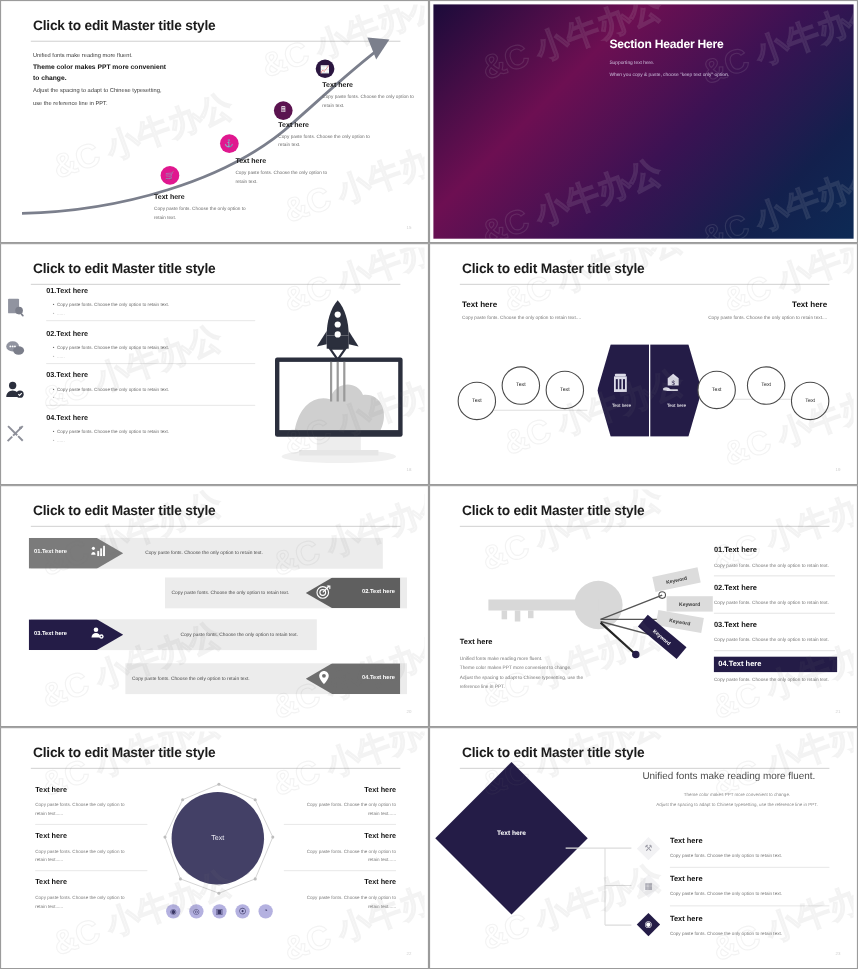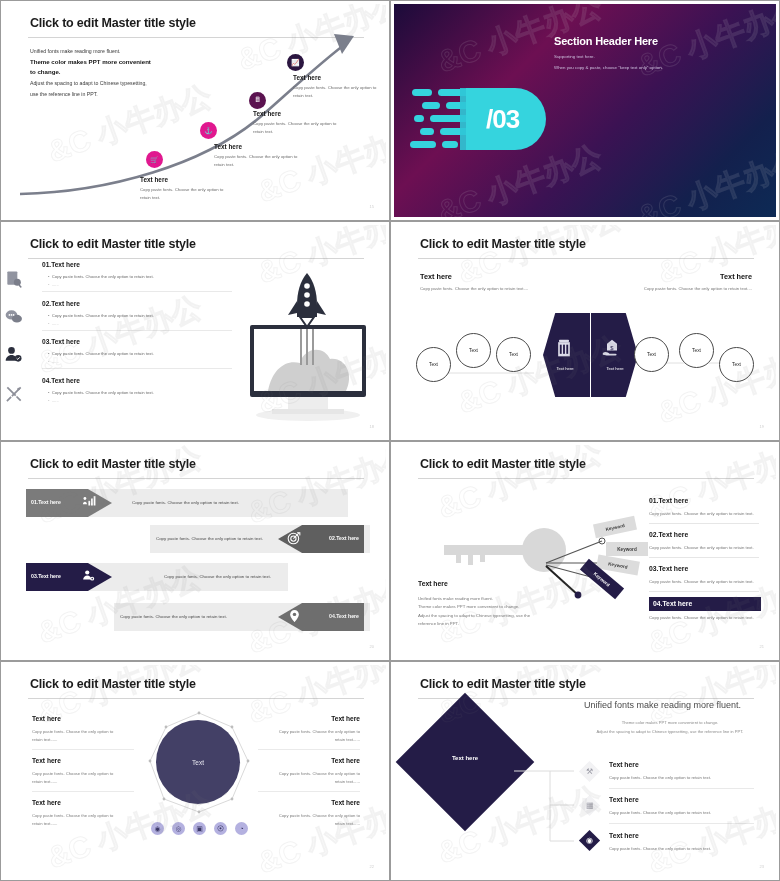--- a/index.html
+++ b/index.html
@@ -190,35 +190,20 @@
       <div class="wm">
         <span style="left:230px; top:8px;">&amp;C 小牛办公</span>
         <span style="left:40px; top:100px;">&amp;C 小牛办公</span>
         <span style="left:250px; top:140px;">&amp;C 小牛办公</span>
       </div>
     </div>
   </div>
 
   <div class="slide">
     <div class="slide-inner s2">
-      <div class="shape">
-        <div class="dash" style="left:4px;  top:1px;  width:20px;"></div>
-        <div class="dash" style="left:30px; top:1px;  width:34px;"></div>
-        <div class="dash" style="left:14px; top:14px; width:18px;"></div>
-        <div class="dash" style="left:38px; top:14px; width:24px;"></div>
-        <div class="dash" style="left:6px;  top:27px; width:10px;"></div>
-        <div class="dash" style="left:22px; top:27px; width:40px;"></div>
-        <div class="dash" style="left:12px; top:40px; width:14px;"></div>
-        <div class="dash" style="left:32px; top:40px; width:30px;"></div>
-        <div class="dash" style="left:2px;  top:53px; width:26px;"></div>
-        <div class="dash" style="left:34px; top:53px; width:16px;"></div>
-        <div class="pill2"></div>
-        <div class="pill"></div>
-        <div class="num">/03</div>
-      </div>
       <div class="hdr">
         <h2>Section Header Here</h2>
         <p class="sup">Supporting text here.</p>
         <p class="note">When you copy &amp; paste, choose "keep text only" option.</p>
       </div>
       <div class="wm" style="opacity:.13;">
         <span style="left:40px; top:10px; -webkit-text-stroke-color:#cfcfcf;">&amp;C 小牛办公</span>
         <span style="left:240px; top:14px; -webkit-text-stroke-color:#cfcfcf;">&amp;C 小牛办公</span>
         <span style="left:40px; top:160px; -webkit-text-stroke-color:#cfcfcf;">&amp;C 小牛办公</span>
         <span style="left:240px; top:165px; -webkit-text-stroke-color:#cfcfcf;">&amp;C 小牛办公</span>

